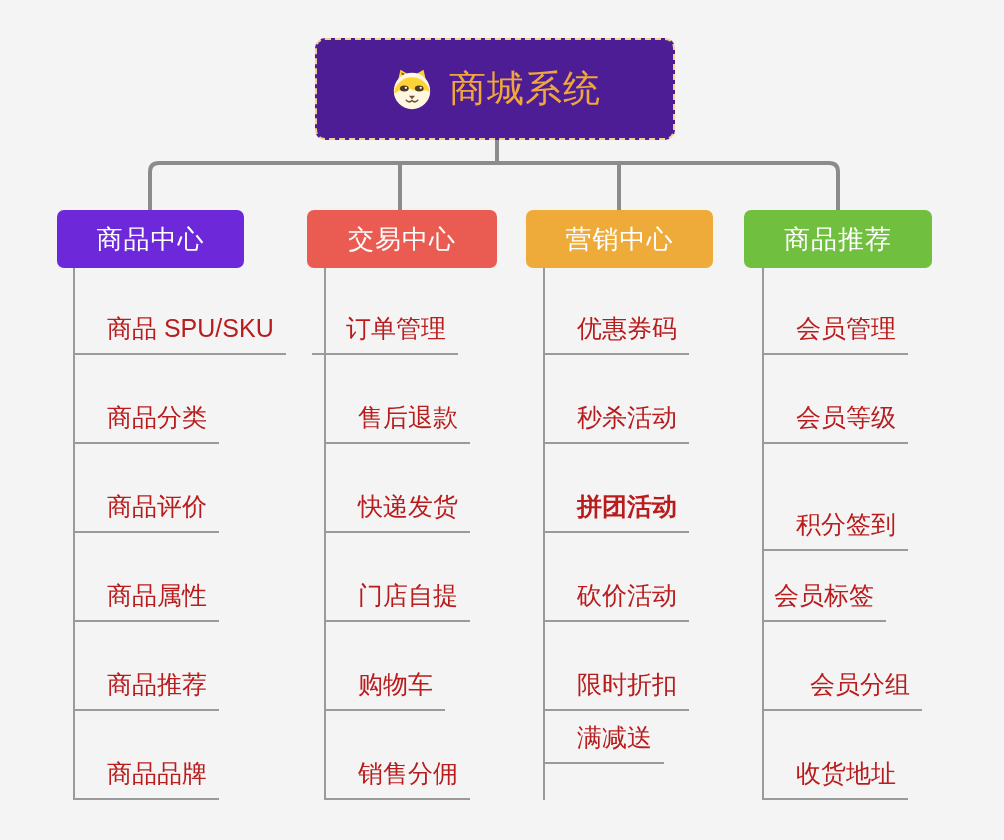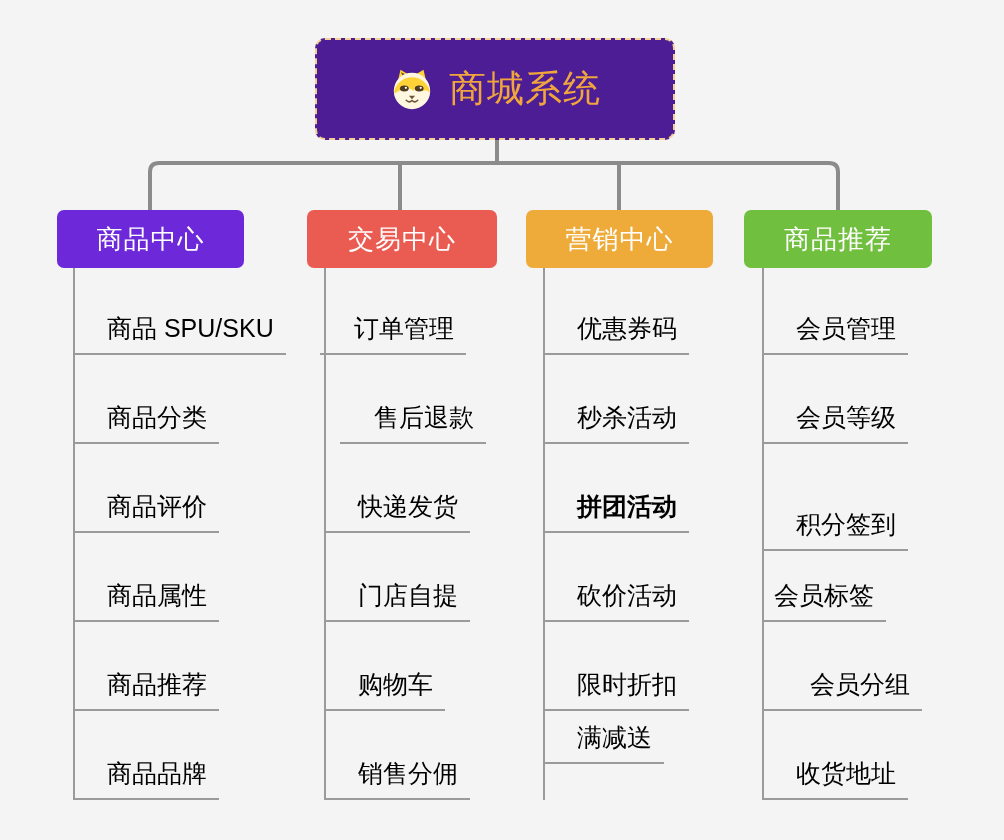--- a/index.html
+++ b/index.html
@@ -47,21 +47,21 @@
     position:absolute;top:268px;width:2px;height:533px;
     background:#9a9a9a;
   }
   .leaf{
     position:absolute;
     transform:translateY(-100%);
     padding:0 12px 8px 34px;
     border-bottom:2px solid #9a9a9a;
     font-size:25px;
     line-height:34px;
-    color:#000000;
+    color:#b91c1c;
     white-space:nowrap;
     cursor:pointer;
   }
 </style>
 </head>
 <body>
 
 <div class="canvas">
 
   <svg class="connectors" viewBox="0 0 1004 840" xmlns="http://www.w3.org/2000/svg">
@@ -96,22 +96,22 @@
       <div class="branch-header" style="left: 57px; width: 187px; background: #6d28d9;">商品中心</div>
       <div class="branch-spine" style="left: 73px; height: 532px;"></div>
       <div class="leaf" style="left: 73px; top: 355px;">商品 SPU/SKU</div>
       <div class="leaf" style="left: 73px; top: 444px;">商品分类</div>
       <div class="leaf" style="left: 73px; top: 533px;">商品评价</div>
       <div class="leaf" style="left: 73px; top: 622px;">商品属性</div>
       <div class="leaf" style="left: 73px; top: 711px;">商品推荐</div>
       <div class="leaf" style="left: 73px; top: 800px;">商品品牌</div>
       <div class="branch-header" style="left: 307px; width: 190px; background: rgb(234, 91, 81);">交易中心</div>
       <div class="branch-spine" style="left: 324px; height: 532px;"></div>
-      <div class="leaf" style="left: 320px; top: 355px;">订单管理</div>
-      <div class="leaf" style="left: 324px; top: 444px; margin-left: 16px;">售后退款</div>
+      <div class="leaf" style="left: 312px; top: 355px;">订单管理</div>
+      <div class="leaf" style="left: 324px; top: 444px;">售后退款</div>
       <div class="leaf" style="left: 324px; top: 533px;">快递发货</div>
       <div class="leaf" style="left: 324px; top: 622px;">门店自提</div>
       <div class="leaf" style="left: 324px; top: 711px;">购物车</div>
       <div class="leaf" style="left: 324px; top: 800px;">销售分佣</div>
       <div class="branch-header" style="left: 526px; width: 187px; background: rgb(238, 171, 58);">营销中心</div>
       <div class="branch-spine" style="left: 543px; height: 532px;"></div>
       <div class="leaf" style="left: 543px; top: 355px;">优惠券码</div>
       <div class="leaf" style="left: 543px; top: 444px;">秒杀活动</div>
       <div class="leaf" style="left: 543px; top: 533px; font-weight: bold;">拼团活动</div>
       <div class="leaf" style="left: 543px; top: 622px;">砍价活动</div>

